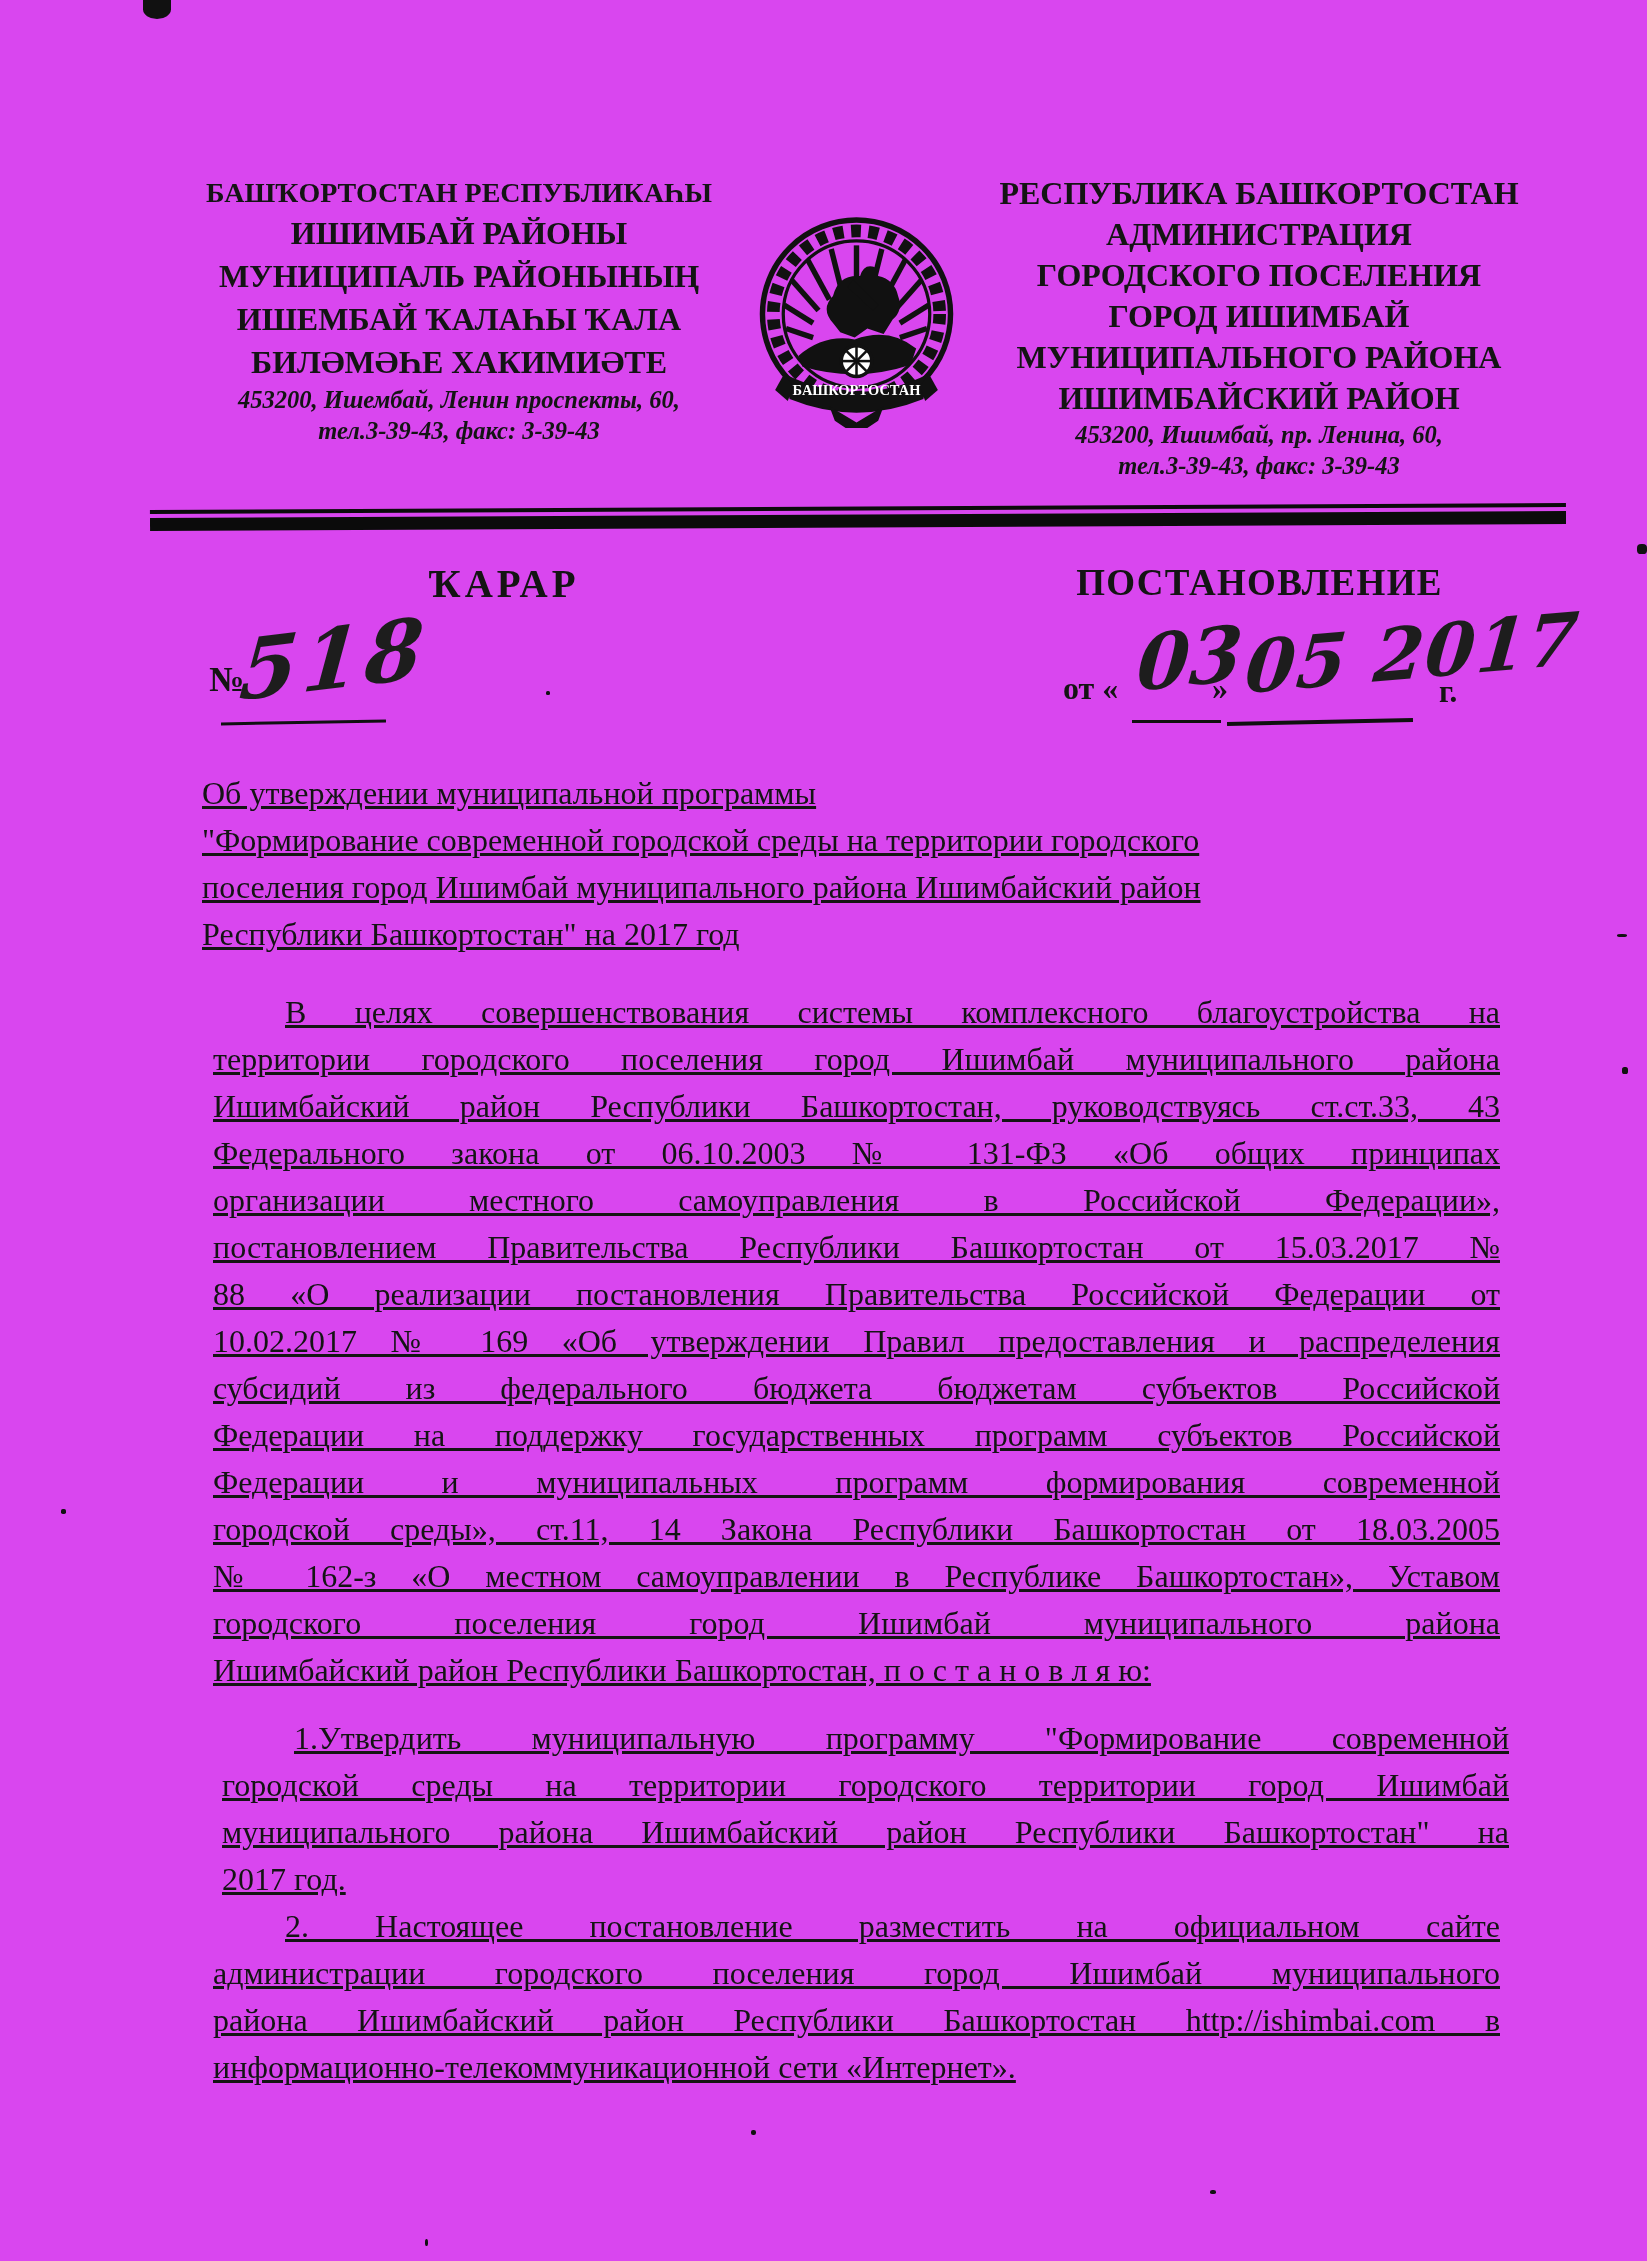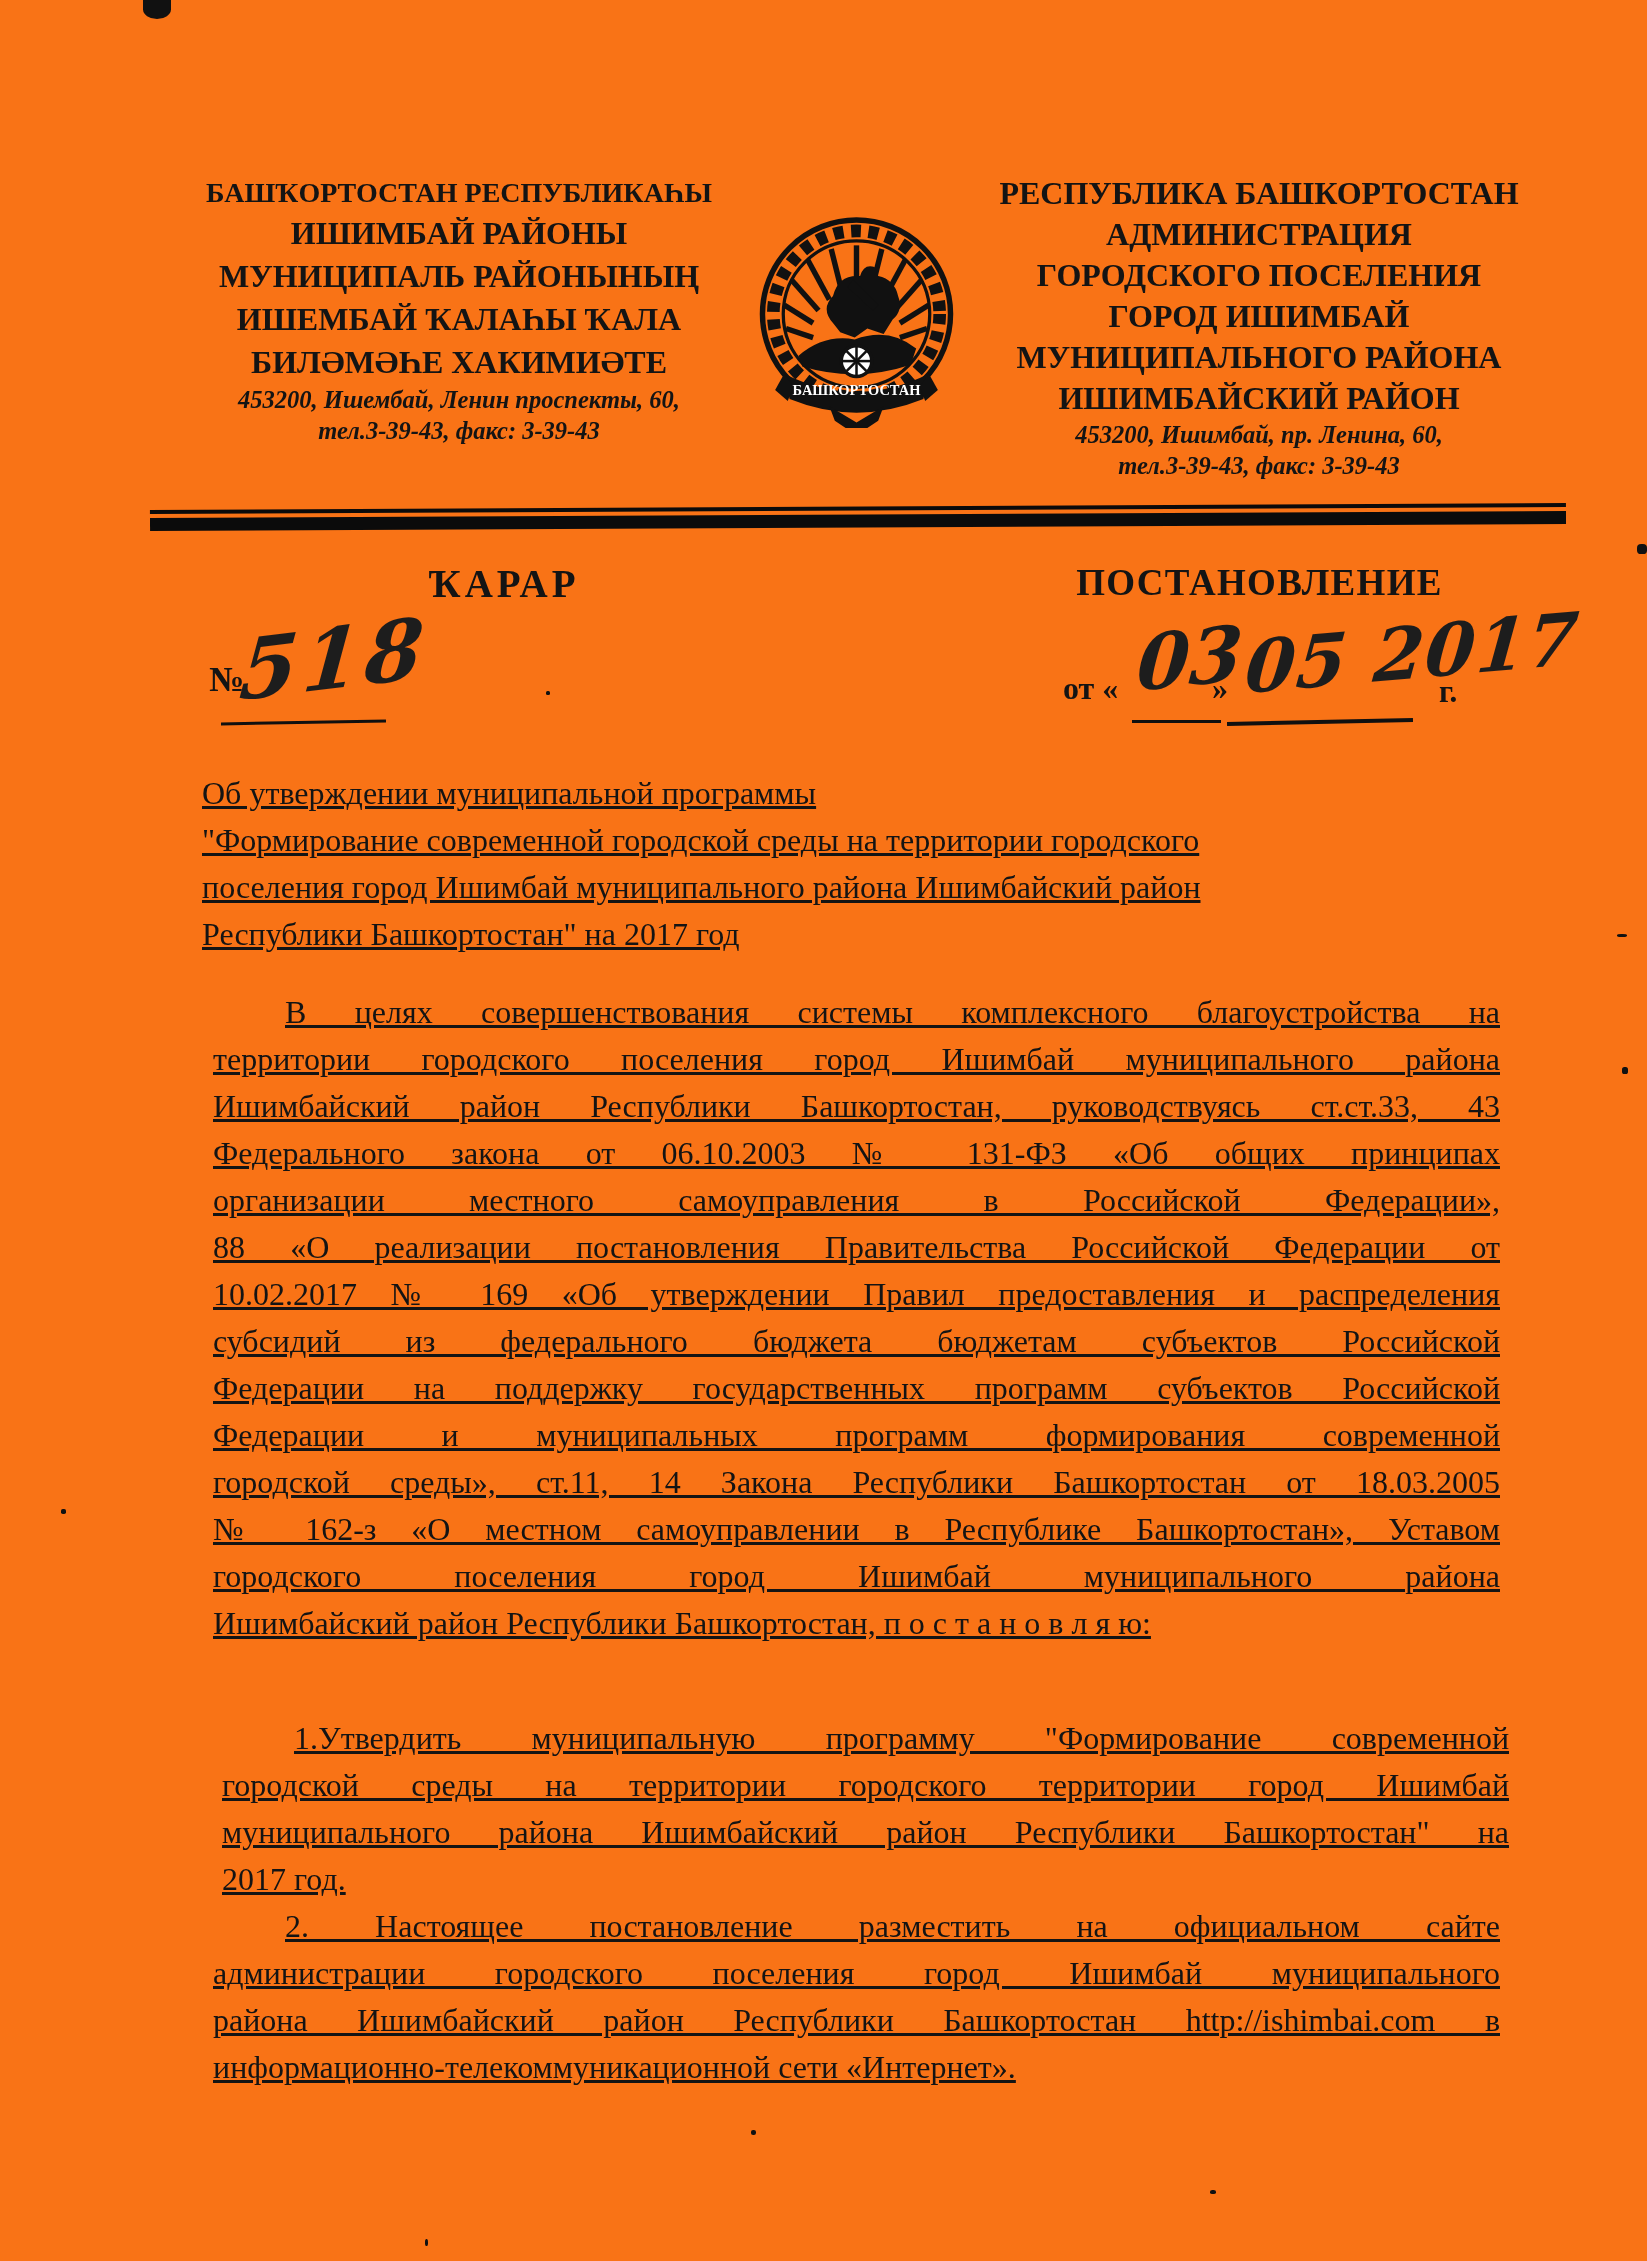--- a/index.html
+++ b/index.html
@@ -1,16 +1,16 @@
 <!DOCTYPE html>
 <html style="font-size:10.3px"><head>
 <meta charset="utf-8">
 <style>
   html,body{margin:0;padding:0;background:#fcfcfa;}
-  .page{position:relative;width:1647px;height:2261px;background:#f97316;overflow:hidden;
+  .page{position:relative;width:1647px;height:2261px;background:#d946ef;overflow:hidden;
         font-family:"Liberation Serif","DejaVu Serif",serif;color:#141414;}
   
   .lh-block{position:absolute;text-align:center;font-weight:bold;}
   .lh-left{left:191px;top:173px;width:536px;}
   .lh-right{left:949px;top:173px;width:620px;}
   .lh-left .line{font-size:32px;line-height:43px;white-space:nowrap;}
   .lh-left .line:first-child{font-size:28px;line-height:39px;}
   .lh-right .line{font-size:32px;line-height:41px;white-space:nowrap;}
   .addr{font-style:italic;font-weight:bold;font-size:24.5px;line-height:31px;white-space:nowrap;}
   .emblem{position:absolute;left:748px;top:211px;width:217px;height:217px;}
@@ -145,20 +145,21 @@
       <div class="line">поселения город Ишимбай муниципального района Ишимбайский район</div>
       <div class="line">Республики Башкортостан" на 2017 год</div>
     </section>
 
   <section class="textblock p1 justify indent">
       <div class="line">В целях совершенствования системы комплексного благоустройства на</div>
       <div class="line">территории городского поселения город Ишимбай муниципального района</div>
       <div class="line">Ишимбайский район Республики Башкортостан, руководствуясь ст.ст.33, 43</div>
       <div class="line">Федерального закона от 06.10.2003 № 131-ФЗ  «Об общих принципах</div>
       <div class="line">организации местного самоуправления в Российской Федерации»,</div>
+      <div class="line">постановлением Правительства Республики Башкортостан от 15.03.2017 №</div>
       <div class="line">88 «О реализации постановления Правительства Российской Федерации от</div>
       <div class="line">10.02.2017 № 169 «Об утверждении Правил предоставления и распределения</div>
       <div class="line">субсидий из федерального бюджета бюджетам субъектов Российской</div>
       <div class="line">Федерации на поддержку государственных программ субъектов Российской</div>
       <div class="line">Федерации и муниципальных программ формирования современной</div>
       <div class="line">городской среды», ст.11, 14 Закона Республики Башкортостан от 18.03.2005</div>
       <div class="line">№ 162-з «О местном самоуправлении в Республике Башкортостан», Уставом</div>
       <div class="line">городского поселения город Ишимбай муниципального района</div>
       <div class="line">Ишимбайский район Республики Башкортостан, п о с т а н о в л я ю:</div>
     </section>

